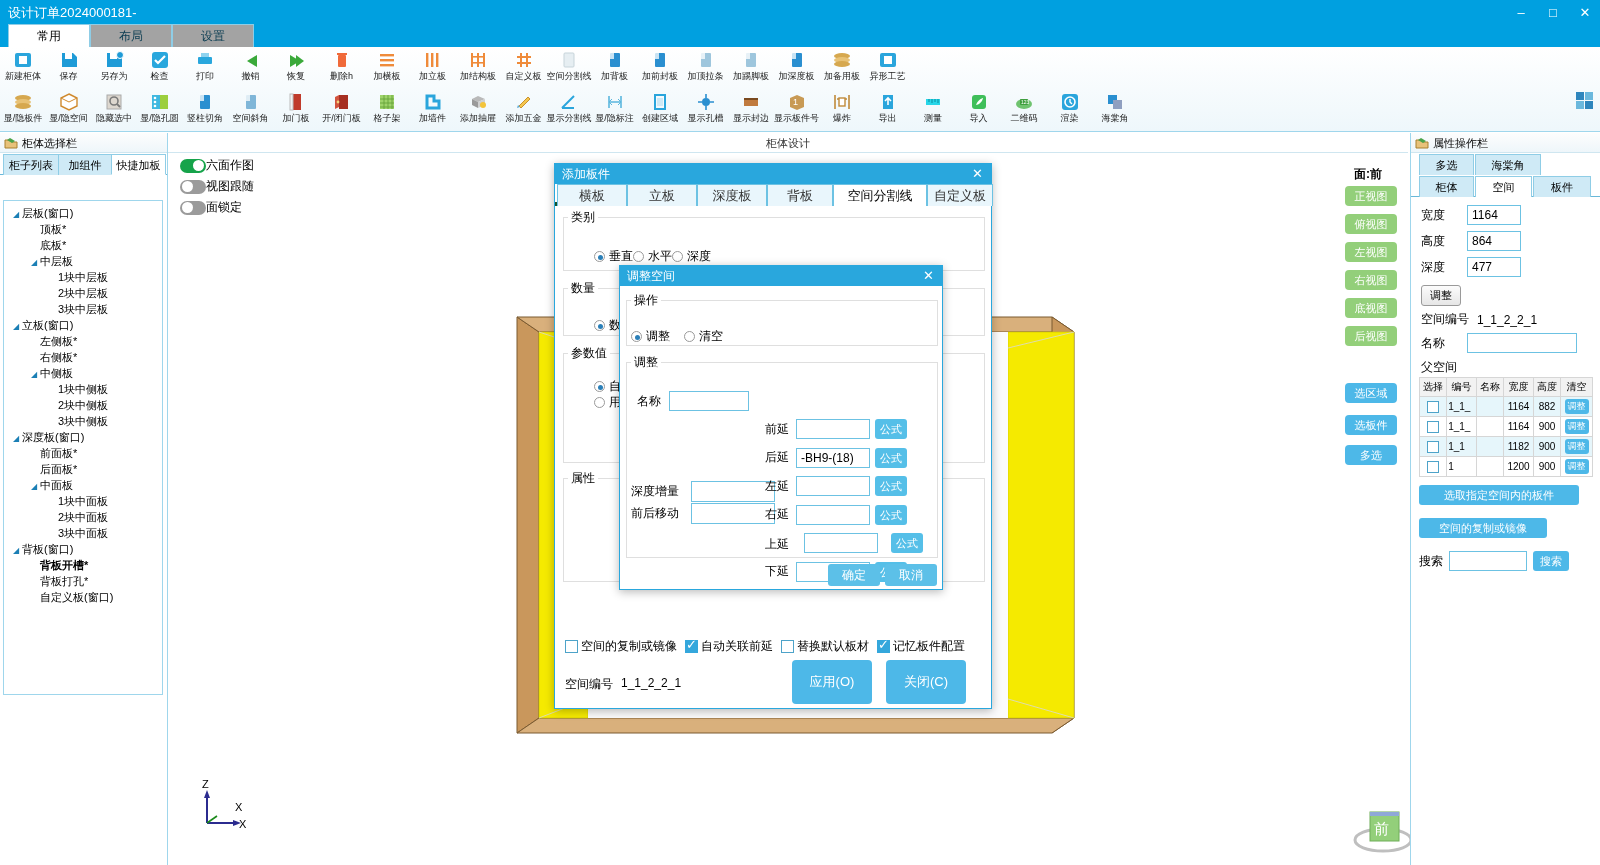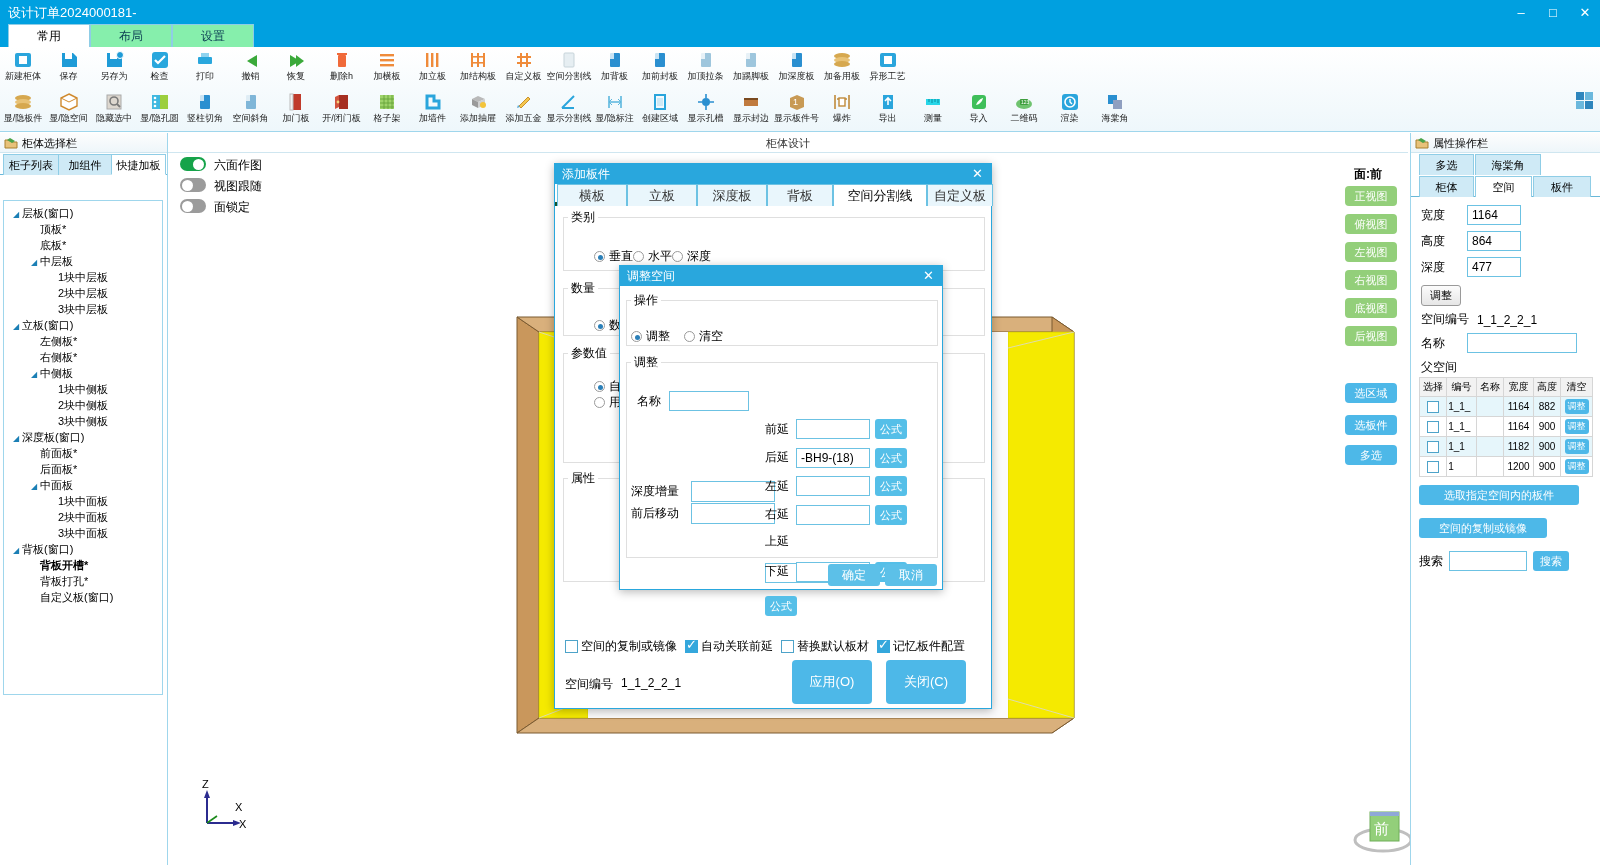--- a/index.html
+++ b/index.html
@@ -15,21 +15,21 @@
     position:absolute; left:0; top:0; width:1600px; height:24px;
     background:#00a0e0; color:#fff;
   }
   #titlebar .title { position:absolute; left:8px; top:4px; font-size:13px; }
   .wbtns { position:absolute; right:6px; top:0; height:24px; display:flex; align-items:center; gap:14px;}
   .wbtn { width:18px; height:18px; color:#fff; font-size:13px; display:flex; align-items:center; justify-content:center; cursor:pointer;}
   
   #ribbon-tabs { position:absolute; left:0; top:24px; width:1600px; height:23px; background:#00a0e0; }
   .rtab {
     position:absolute; top:0; height:23px; line-height:22px; text-align:center;
-    font-size:12px; color:#0b3d52; background:#86efac; border:1px solid #8fcde6;
+    font-size:12px; color:#0b3d52; background:#a3a3a3; border:1px solid #8fcde6;
     border-bottom:none; cursor:pointer;
   }
   .rtab.active { background:#fff; color:#000; }
   
   #ribbon { position:absolute; left:0; top:47px; width:1600px; height:85px;
     background:linear-gradient(#ffffff,#eef7fb); border-bottom:1px solid #9fd6ec; }
   .ribrow { position:absolute; left:0; width:1600px; height:42px; }
   .ribrow.r1 { top:1px; }
   .ribrow.r2 { top:43px; }
   .ritem { position:absolute; top:0; width:46px; height:42px; text-align:center; cursor:pointer; }
@@ -45,21 +45,21 @@
      background:#cfeaf6; border:1px solid #8fcde6; border-bottom:none; cursor:pointer; }
   .ltab.active { background:#fff; border-bottom:1px solid #fff; }
   #tree { position:absolute; left:3px; top:67px; width:160px; height:495px; border:1px solid #9fd6ec;
      background:#fff; overflow:hidden; padding-top:4px; }
   .tnode { height:16px; line-height:16px; font-size:11px; white-space:nowrap; cursor:pointer; position:relative;}
   .tarrow { display:inline-block; width:12px; color:#1b7fb5; font-size:8px; text-align:center;}
   
   #canvas { position:absolute; left:168px; top:133px; width:1400px; height:732px; background:#fff; overflow:hidden;}
   #canvas-title { position:absolute; left:0; top:0; width:1240px; height:20px; line-height:20px;
      text-align:center; font-size:11px; border-bottom:1px solid #cfe6f0; color:#333;}
-  .toggle-row { position:absolute; left:12px; font-size:12px; display:flex; align-items:flex-start; gap:8px; cursor:pointer;}
+  .toggle-row { position:absolute; left:12px; font-size:12px; display:flex; align-items:center; cursor:pointer;}
   .sw { width:26px; height:14px; border-radius:7px; position:relative; background:#9b9b9b; }
   .sw.on { background:#16a34a; }
   .sw i { position:absolute; top:1.5px; left:1.5px; width:11px; height:11px; border-radius:50%; background:#fff; }
   .sw.on i { left:13px; }
   
   .vbtn { position:absolute; width:52px; height:20px; line-height:20px; text-align:center;
      font-size:11px; color:#fff; border-radius:4px; cursor:pointer;}
   .vbtn.green { background:#93cf7a; }
   .vbtn.blue { background:#4db8e8; }
   #facelabel { position:absolute; font-weight:bold; font-size:12px; }
@@ -936,21 +936,21 @@
         <div style="position: absolute; left: 138px; top: 105px; display: flex; align-items: center; gap: 5px;">
           <span style="font-size: 12px; width: 26px;">左延</span>
           <input class="txt" value="" style="width: 74px;">
           <span class="fbtn">公式</span>
         </div>
         <div style="position: absolute; left: 138px; top: 133.5px; display: flex; align-items: center; gap: 5px;">
           <span style="font-size: 12px; width: 26px;">右延</span>
           <input class="txt" value="" style="width: 74px;">
           <span class="fbtn">公式</span>
         </div>
-        <div style="position: absolute; left: 138px; top: 162px; display: flex; align-items: flex-start; gap: 13px; flex-direction: column;">
+        <div style="position: absolute; left: 138px; top: 162px; display: flex; align-items: flex-end; gap: 13px;">
           <span style="font-size: 12px; width: 26px;">上延</span>
           <input class="txt" value="" style="width: 74px;">
           <span class="fbtn">公式</span>
         </div>
         <div style="position: absolute; left: 138px; top: 190.5px; display: flex; align-items: center; gap: 5px;">
           <span style="font-size: 12px; width: 26px;">下延</span>
           <input class="txt" value="" style="width: 74px;">
           <span class="fbtn">公式</span>
         </div>
       </div>

